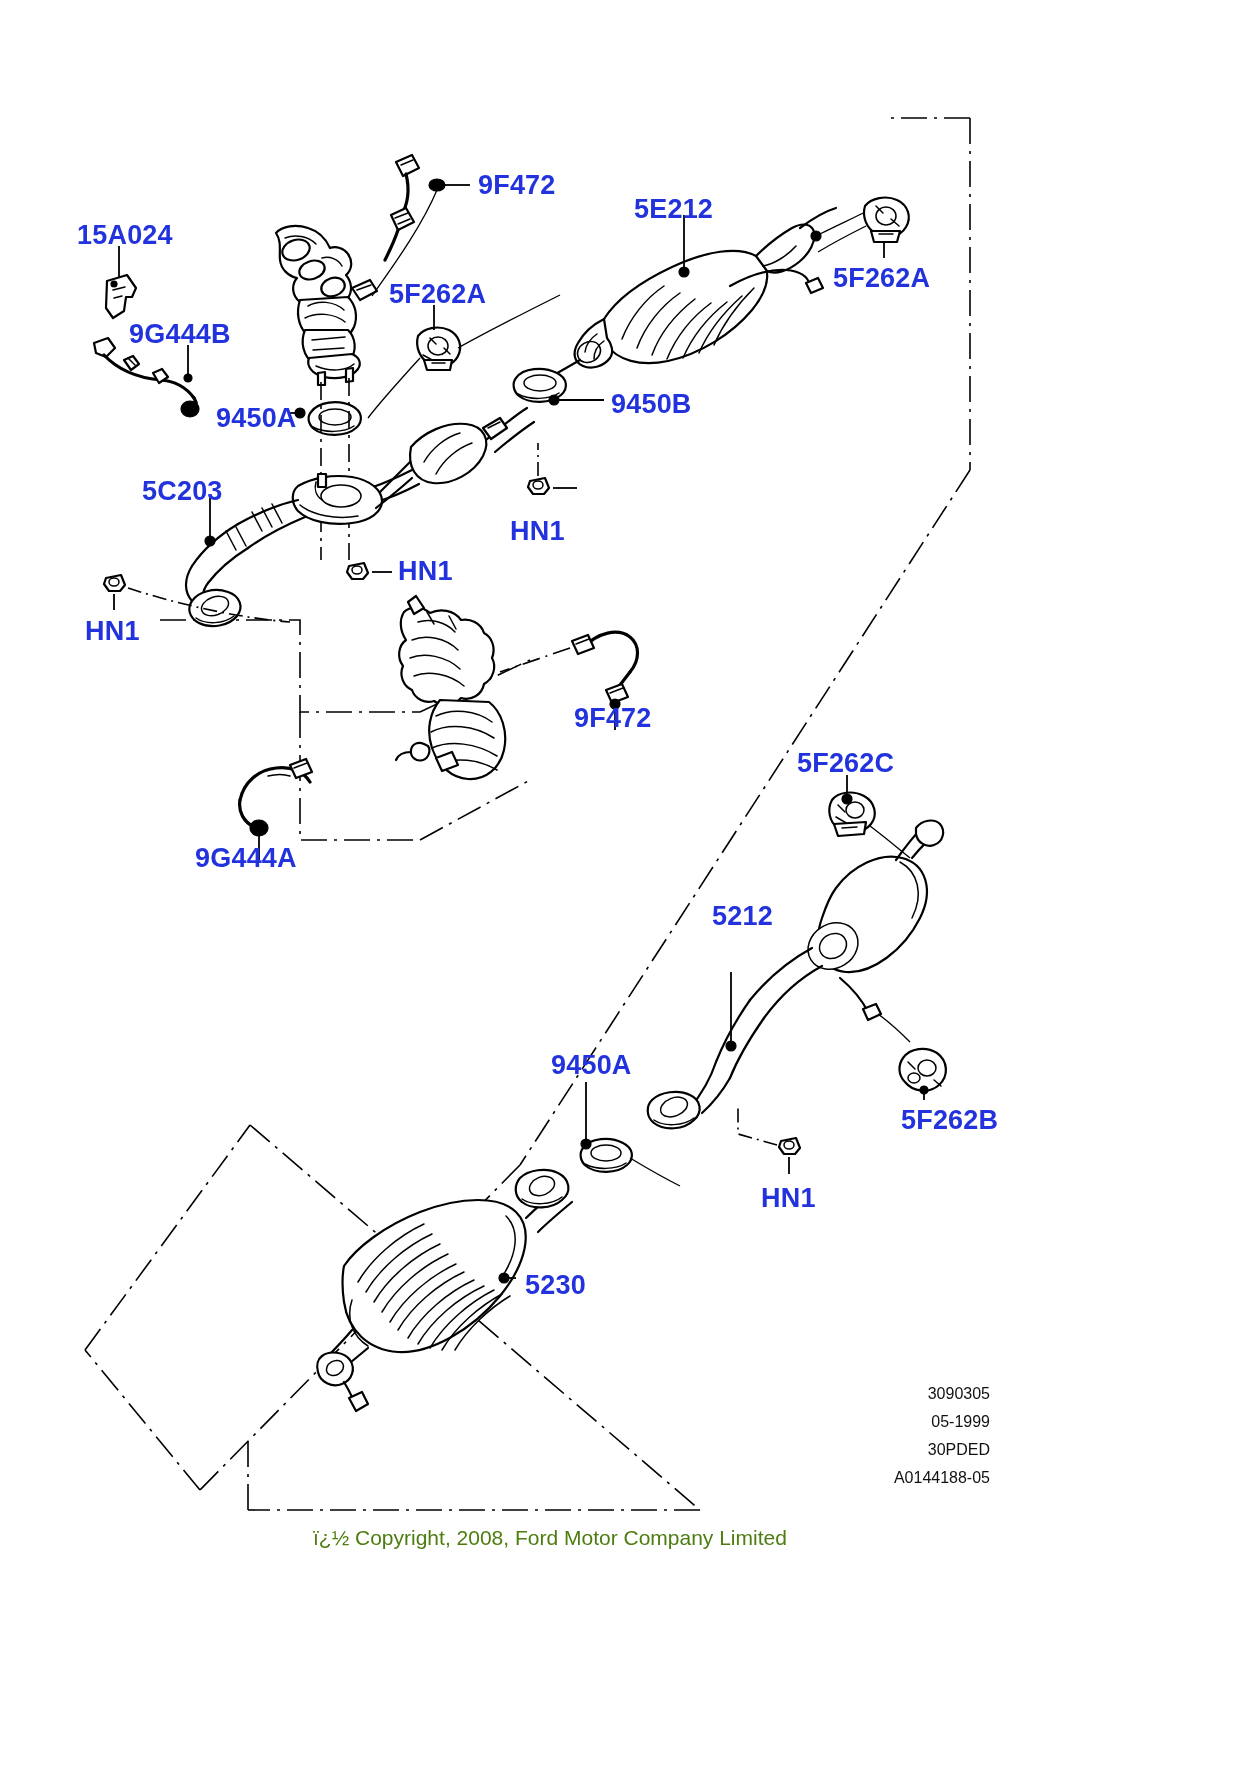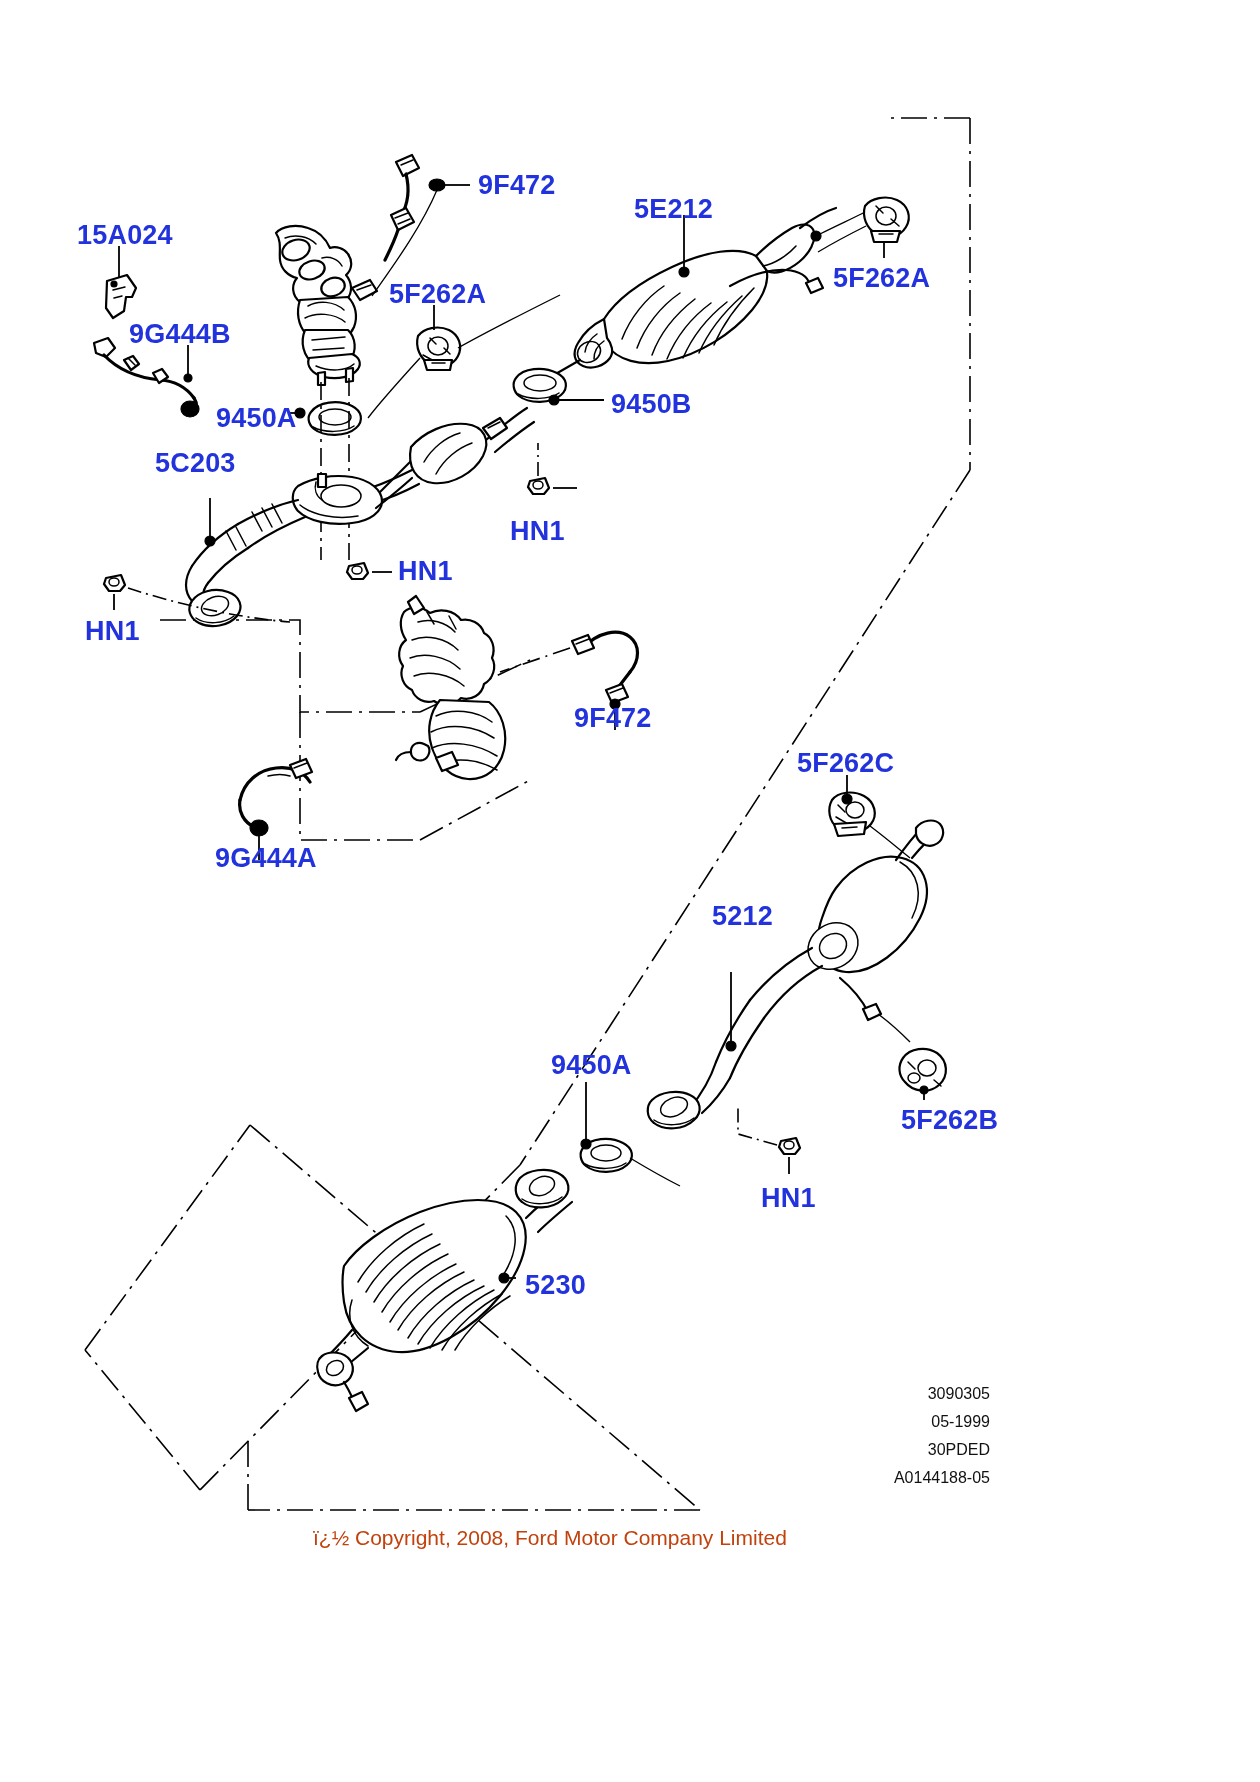--- a/index.html
+++ b/index.html
@@ -40,21 +40,21 @@
     font-family: "Liberation Sans", sans-serif;
     font-size: 16px;
     color: #111111;
     white-space: nowrap;
     text-align: right;
   }
   #copyright-text {
     position: absolute;
     font-family: "Liberation Sans", sans-serif;
     font-size: 21px;
-    color: #c2410c;
+    color: #4d7c0f;
     white-space: nowrap;
   }
 </style>
 </head>
 <body>
 
 <div id="diagram-root">
 
   <svg id="diagram-svg" viewBox="0 0 1260 1782" xmlns="http://www.w3.org/2000/svg">
     <defs>
@@ -516,26 +516,26 @@
   </svg>
 
   <div class="callout" style="left:478px; top:172px;">9F472</div>
   <div class="callout" style="left:634px; top:196px;">5E212</div>
   <div class="callout" style="left:833px; top:265px;">5F262A</div>
   <div class="callout" style="left:77px;  top:222px;">15A024</div>
   <div class="callout" style="left:389px; top:281px;">5F262A</div>
   <div class="callout" style="left:129px; top:321px;">9G444B</div>
   <div class="callout" style="left:216px; top:405px;">9450A</div>
   <div class="callout" style="left:611px; top:391px;">9450B</div>
-  <div class="callout" style="left:142px; top:450px;margin-left:13px;">5C203</div>
+  <div class="callout" style="left:142px; top:478px;">5C203</div>
   <div class="callout" style="left:510px; top:518px;">HN1</div>
   <div class="callout" style="left:398px; top:558px;">HN1</div>
   <div class="callout" style="left:85px;  top:618px;">HN1</div>
   <div class="callout" style="left:574px; top:705px;">9F472</div>
-  <div class="callout" style="left:215px; top:845px;">9G444A</div>
+  <div class="callout" style="left:195px; top:845px;">9G444A</div>
   <div class="callout" style="left:797px; top:750px;">5F262C</div>
   <div class="callout" style="left:700px; top:903px;margin-left:12px;">5212</div>
   <div class="callout" style="left:551px; top:1052px;">9450A</div>
   <div class="callout" style="left:861px; top:1107px;margin-left:40px;">5F262B</div>
   <div class="callout" style="left:761px; top:1185px;">HN1</div>
   <div class="callout" style="left:525px; top:1272px;">5230</div>
 
   <div id="copyright-text" style="left:313px; top:1526px;">ï¿½ Copyright, 2008, Ford Motor Company Limited</div>
 
   <div class="doccode" style="left:860px; top:1385px; width:130px;">3090305</div>

